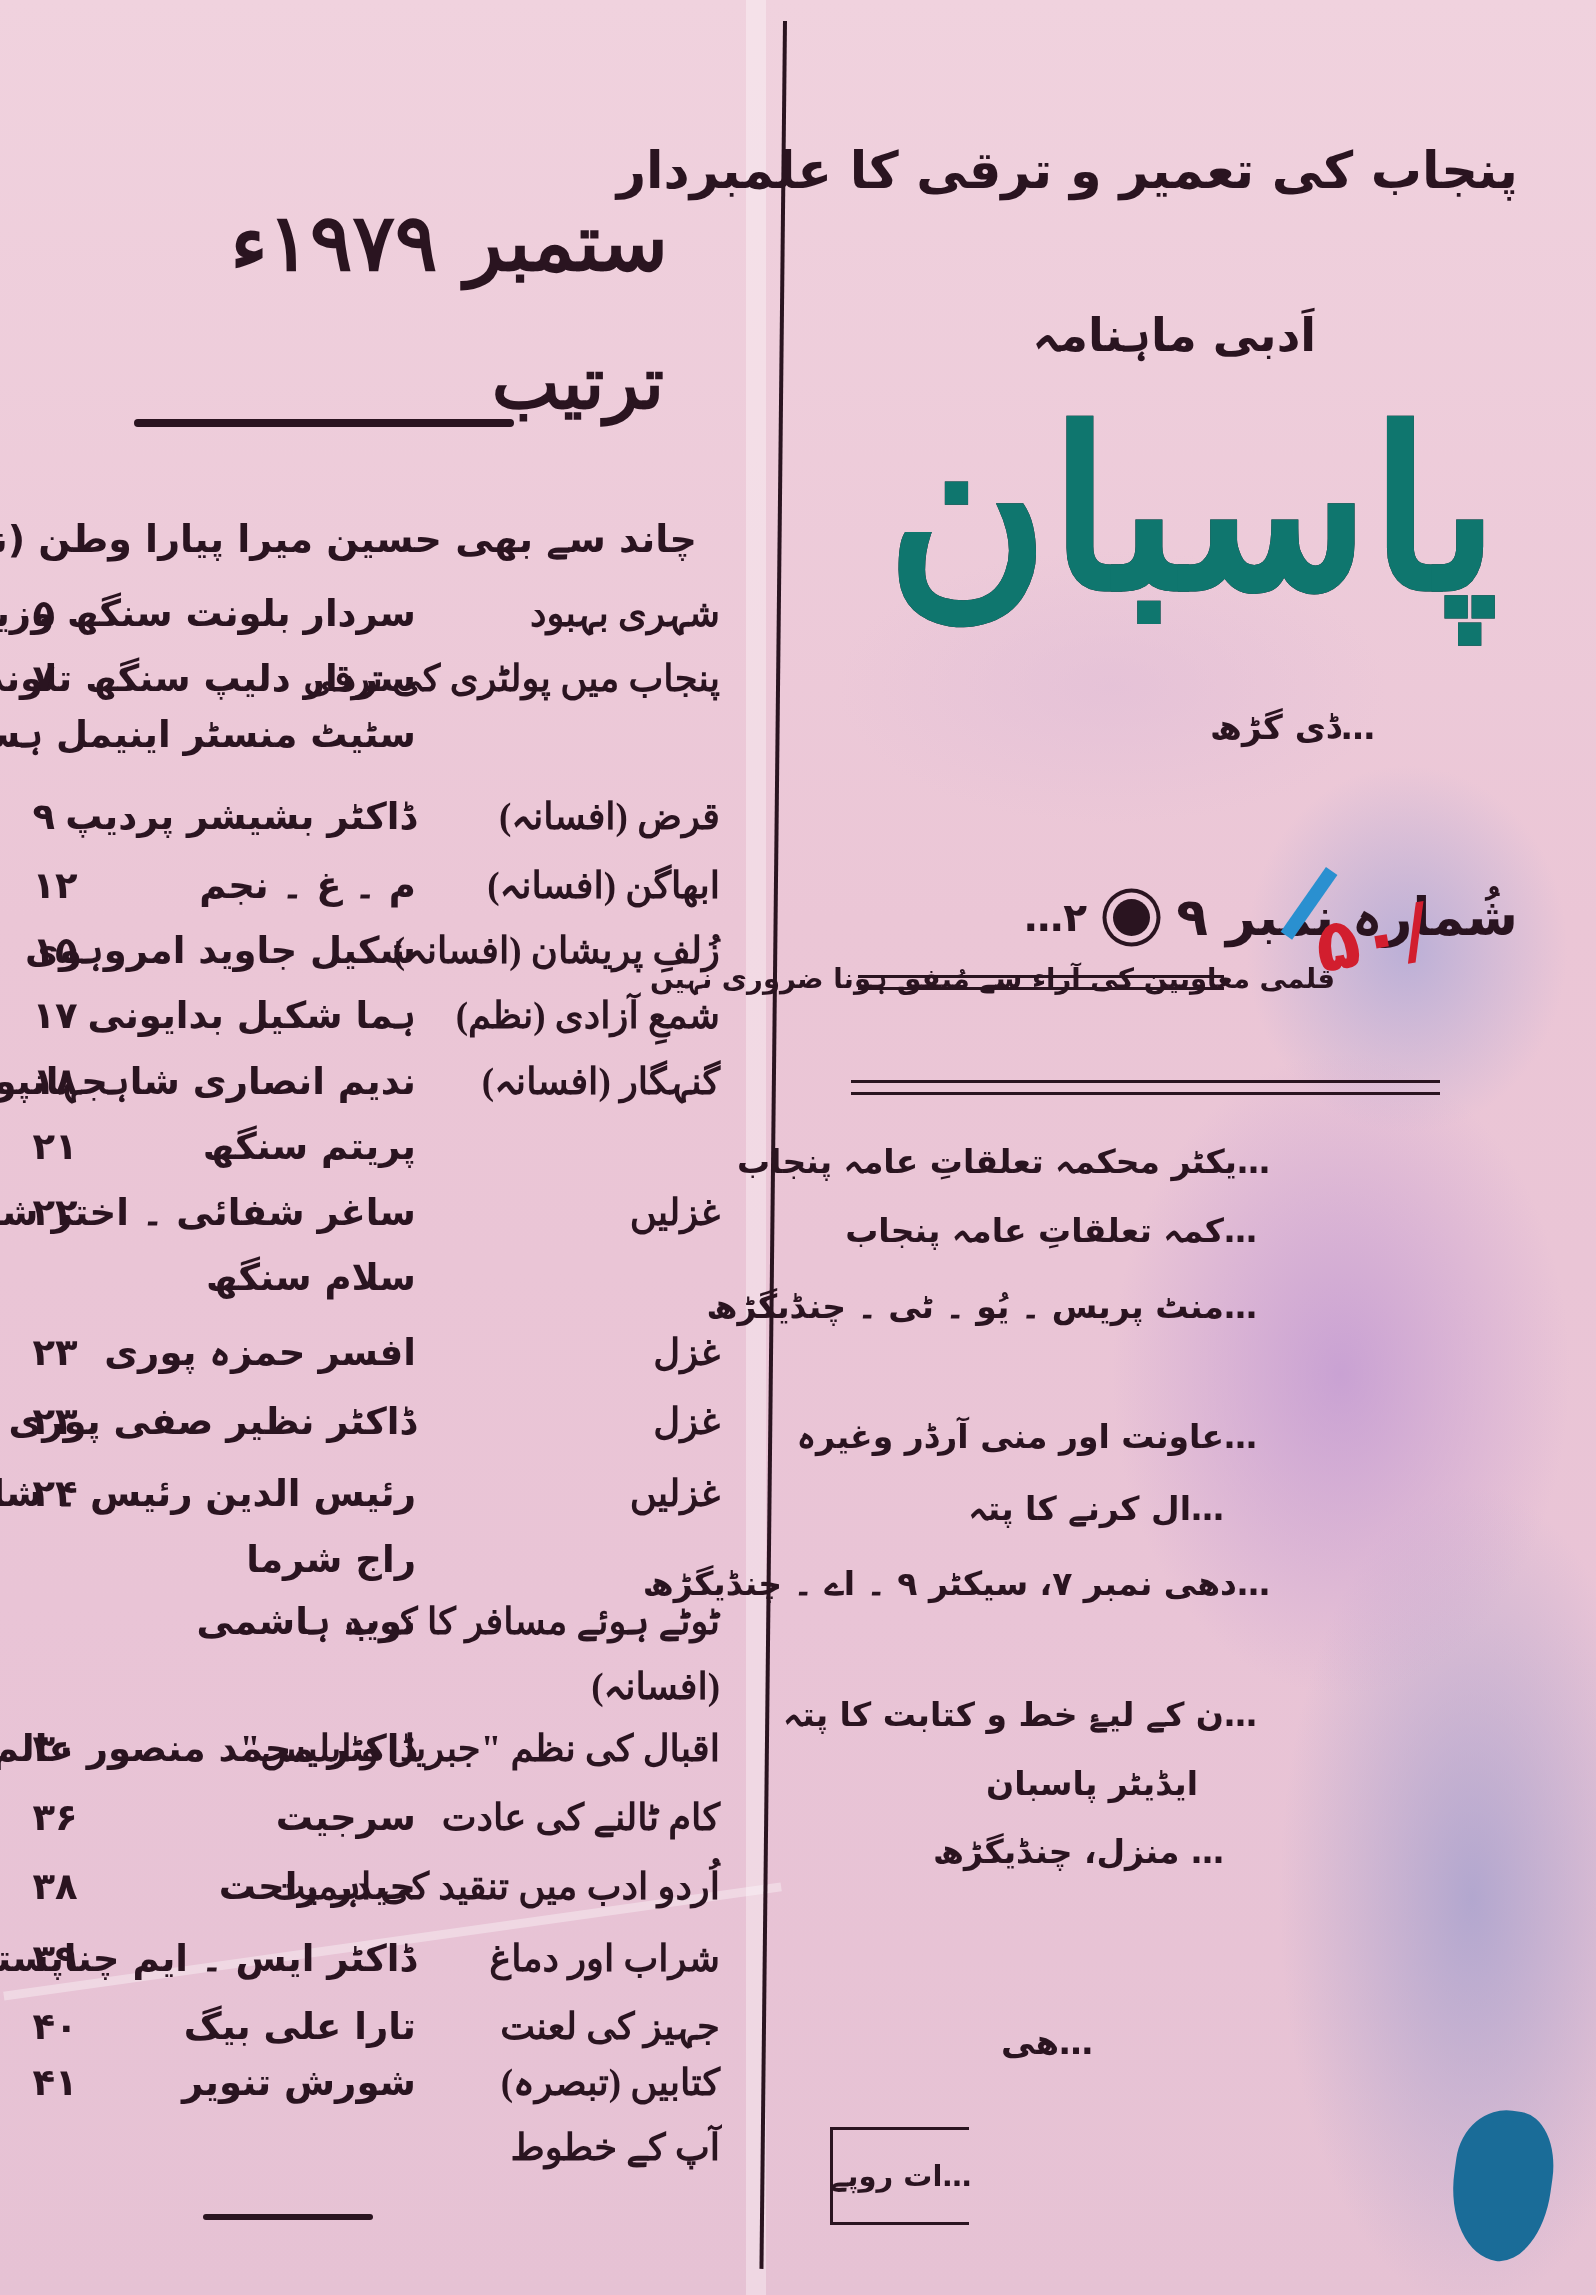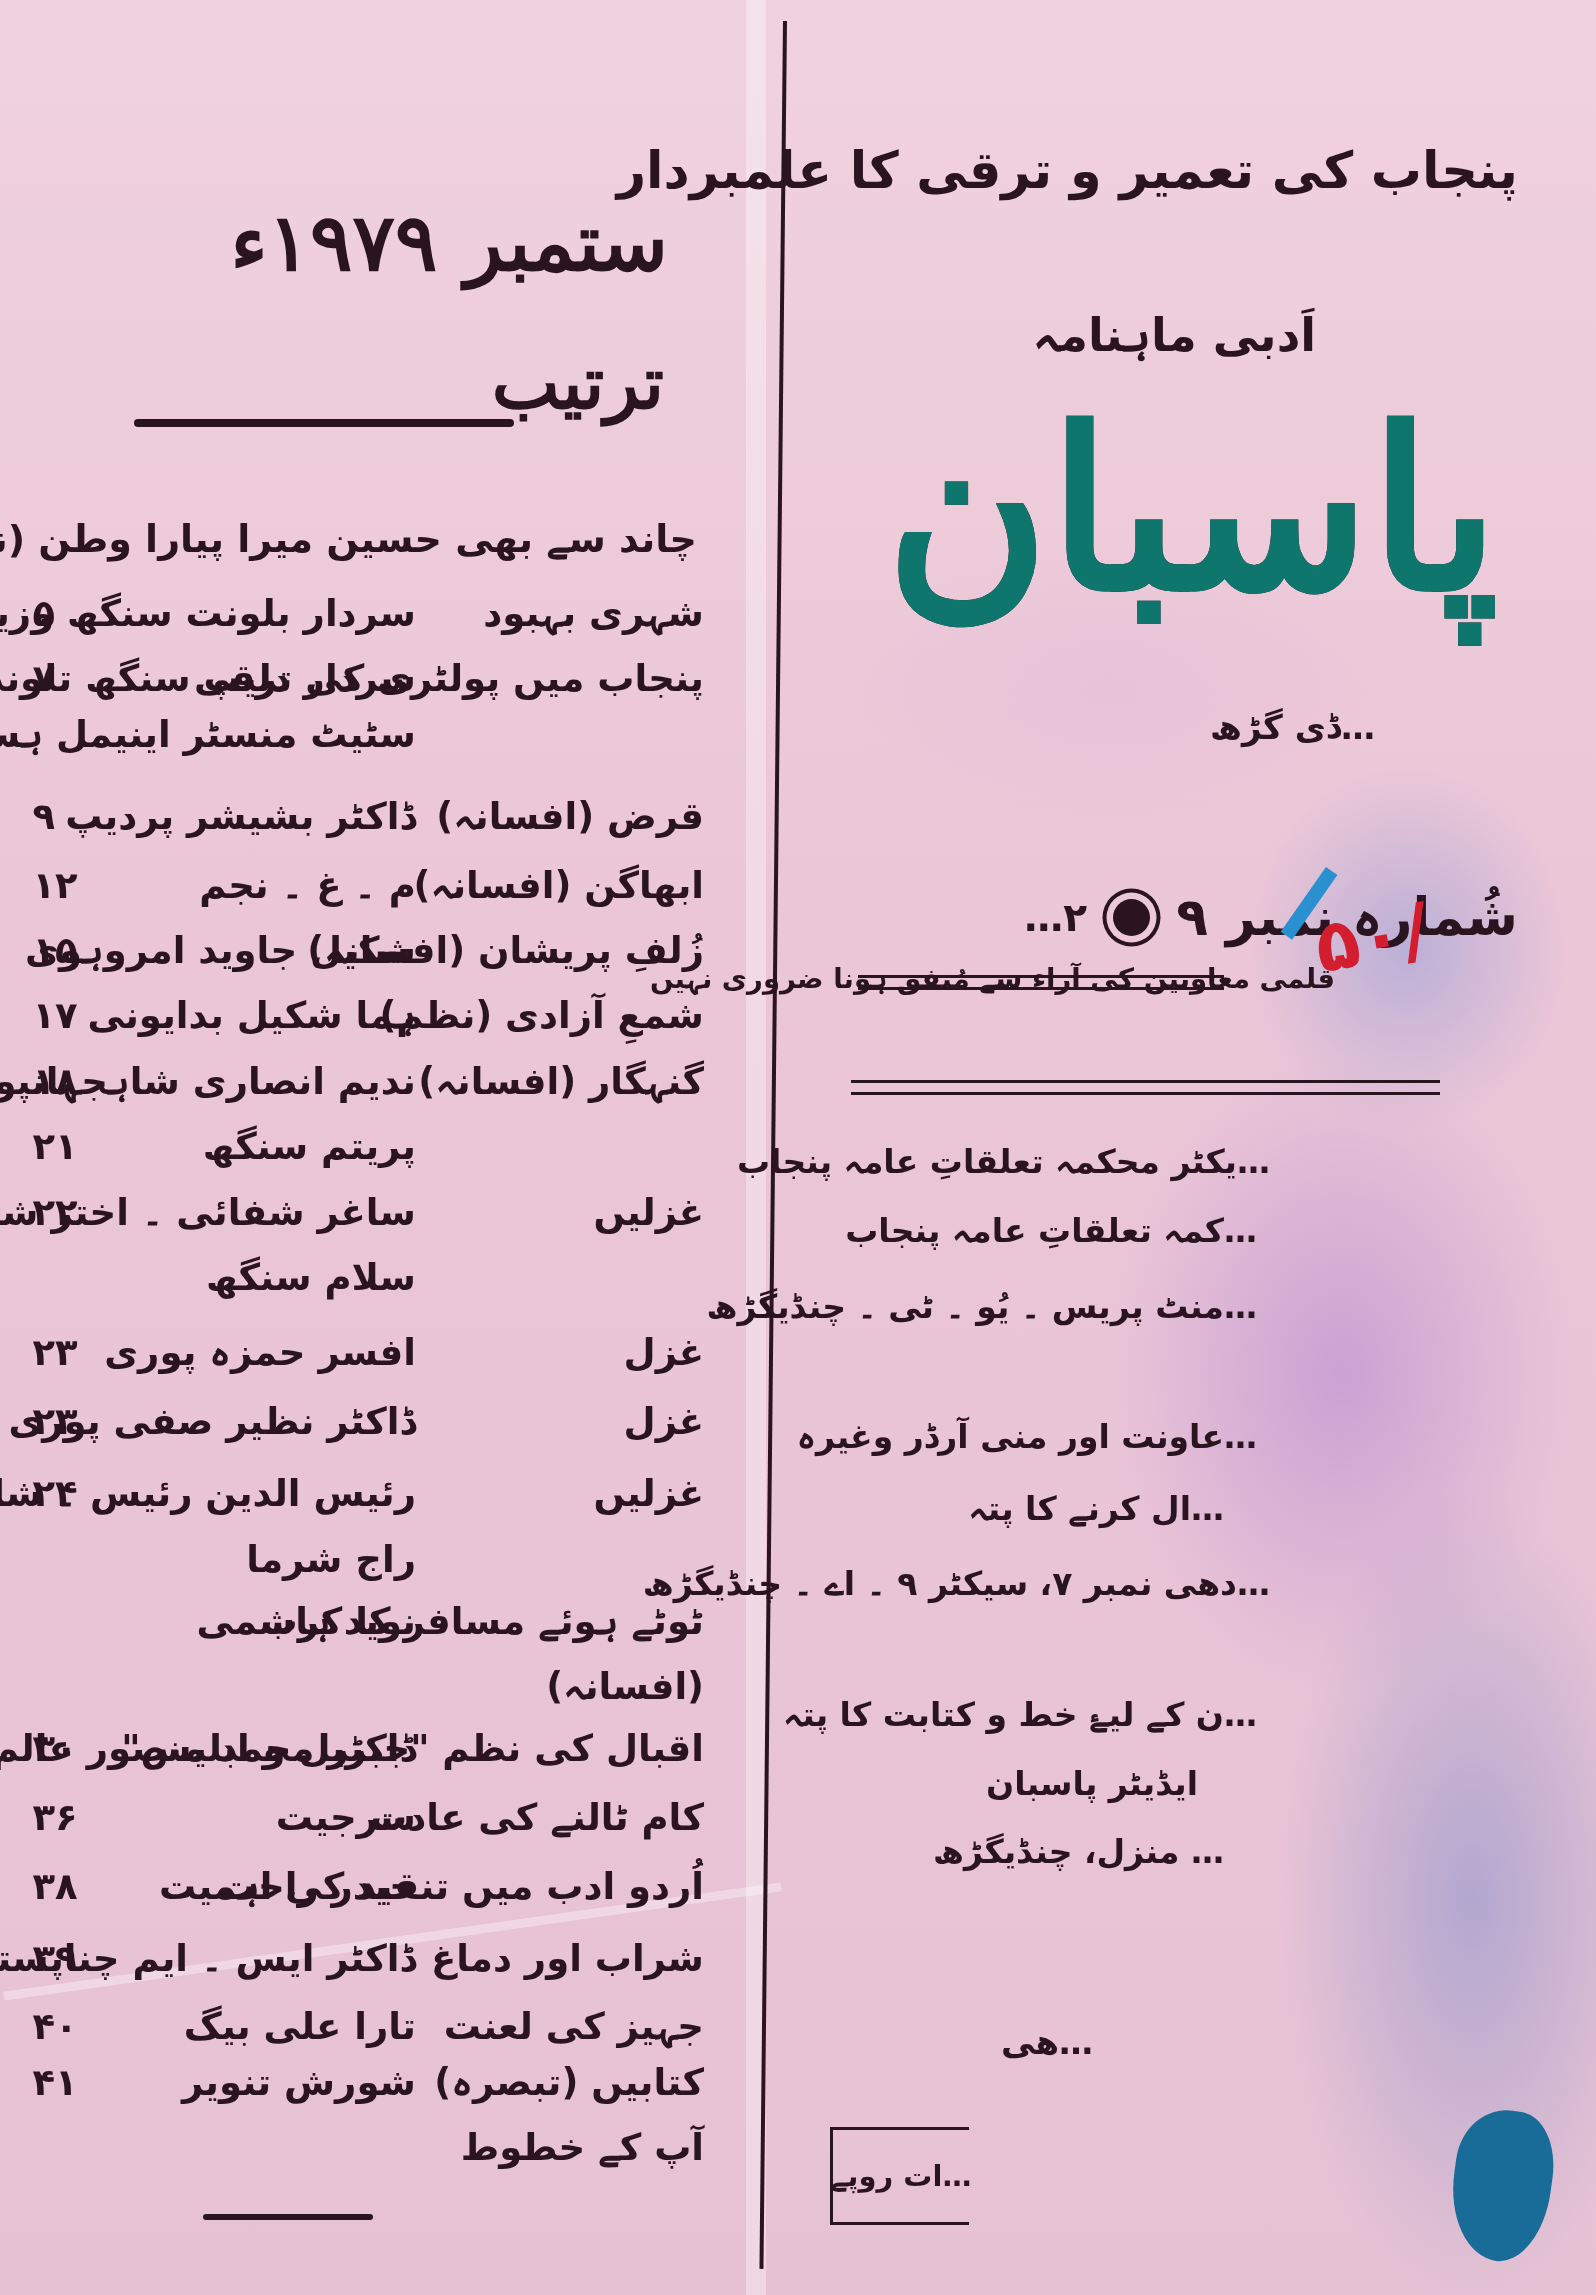--- a/index.html
+++ b/index.html
@@ -60,21 +60,21 @@
   }
   .stray { position:absolute; left:877px; top:2022px; font-size:34px; }
 
   .left-col { position:absolute; left:0; top:0; width:779px; height:2053px; }
   .date { position:absolute; right:111px; top:196px; font-size:79px; font-family:"DejaVu Serif", serif; }
   .toc-title { position:absolute; right:115px; top:340px; font-size:72px; font-family:"DejaVu Serif", serif; }
   .toc-underline { position:absolute; left:134px; top:419px; width:380px; height:7.9px; background:#2a1420; border-radius:3.9px; }
   .toc-intro { position:absolute; right:82px; top:517px; font-size:38px; }
   .toc { position:absolute; left:26px; top:592px; width:694px; }
   .toc-row { position:absolute; left:0; width:694px; height:59px; }
-  .toc-title-cell { position:absolute; right:16px; font-size:37px; }
+  .toc-title-cell { position:absolute; right:0; font-size:37px;font-family:Liberation Serif, serif; }
   .toc-author { position:absolute; right:304px; font-size:37px; }
   .toc-page { position:absolute; left:6.5px; font-size:37px; width:52px; text-align:left; direction:ltr; }
   .toc-end { position:absolute; left:203px; top:2214px; width:170px; height:5.9px; background:#2a1420; border-radius:3.3px; }
 </style>
 </head>
 <body>
 
 <div class="paper"></div>
 <div class="crease" style="left:746px;top:0;width:19.6px;height:2295px;"></div>
 <div class="crease" style="left:0;top:1937px;width:785px;height:9.2px;transform:rotate(-8deg);"></div>

